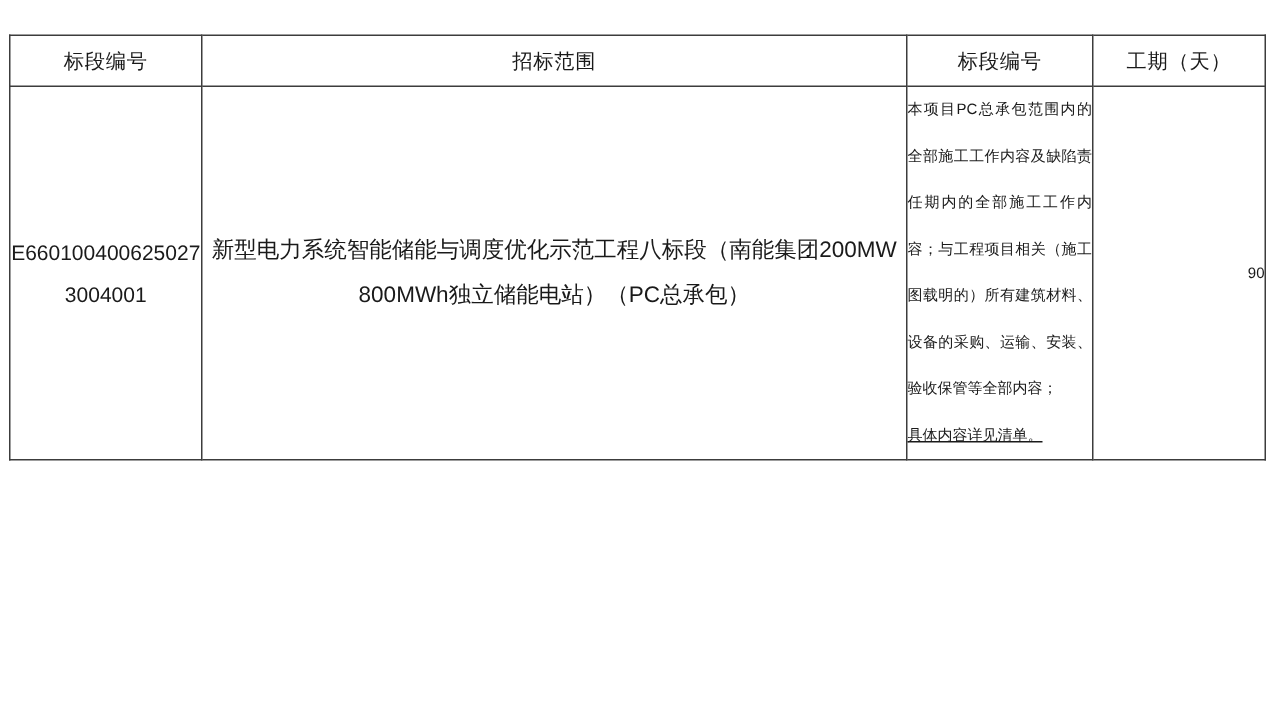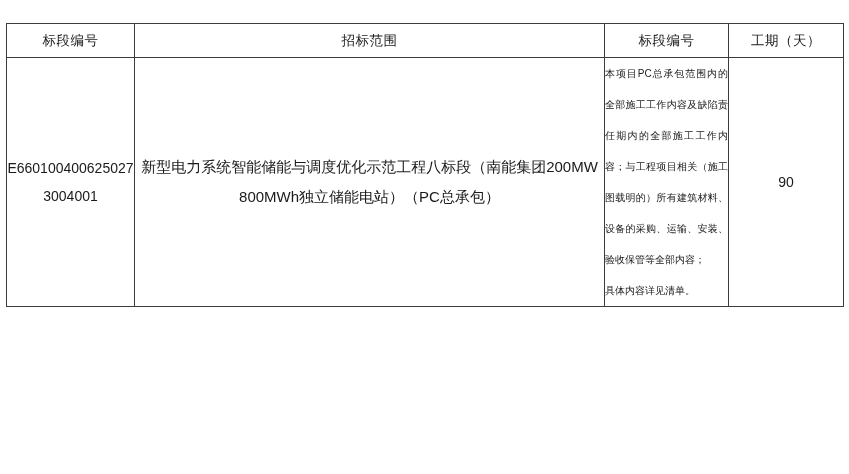--- a/index.html
+++ b/index.html
@@ -64,24 +64,25 @@
     line-height: 31px;
     font-size: 10px;
     text-align: justify;
     text-justify: inter-ideograph;
   }
   .scope-cell p {
     margin: 0;
   }
   .scope-last {
     text-indent: 0;
+    text-decoration: underline;
   }
   .days-cell {
-    text-align: center;
-    font-size: 14px;
+    text-align: right;
+    font-size: 10px;
   }
 </style>
 </head>
 <body>
 
 <div class="sheet">
   <table class="bid-table">
     <colgroup>
       <col class="col-code">
       <col class="col-name">

